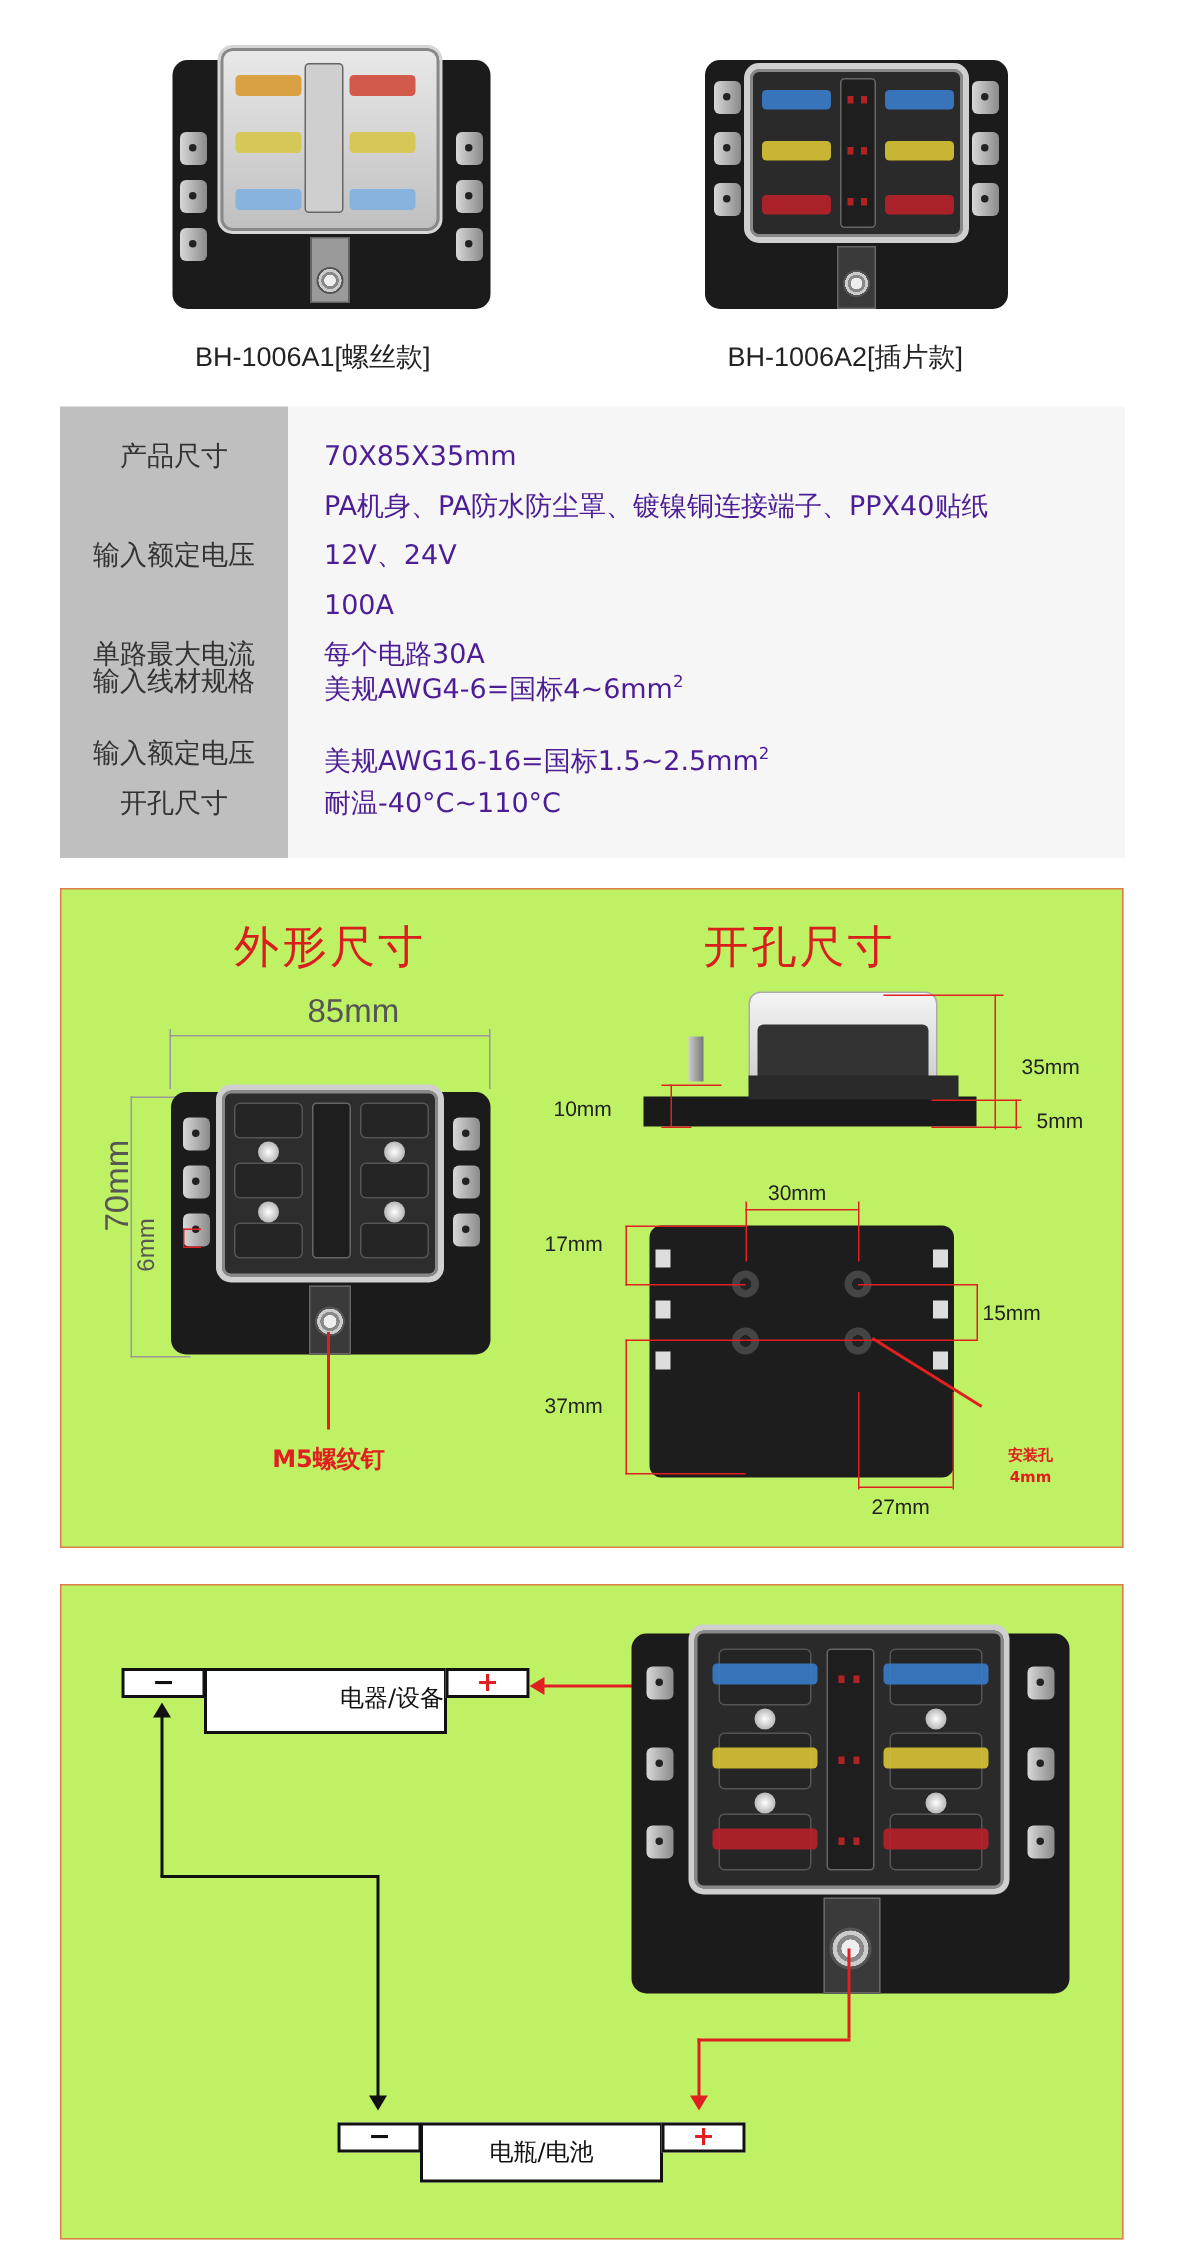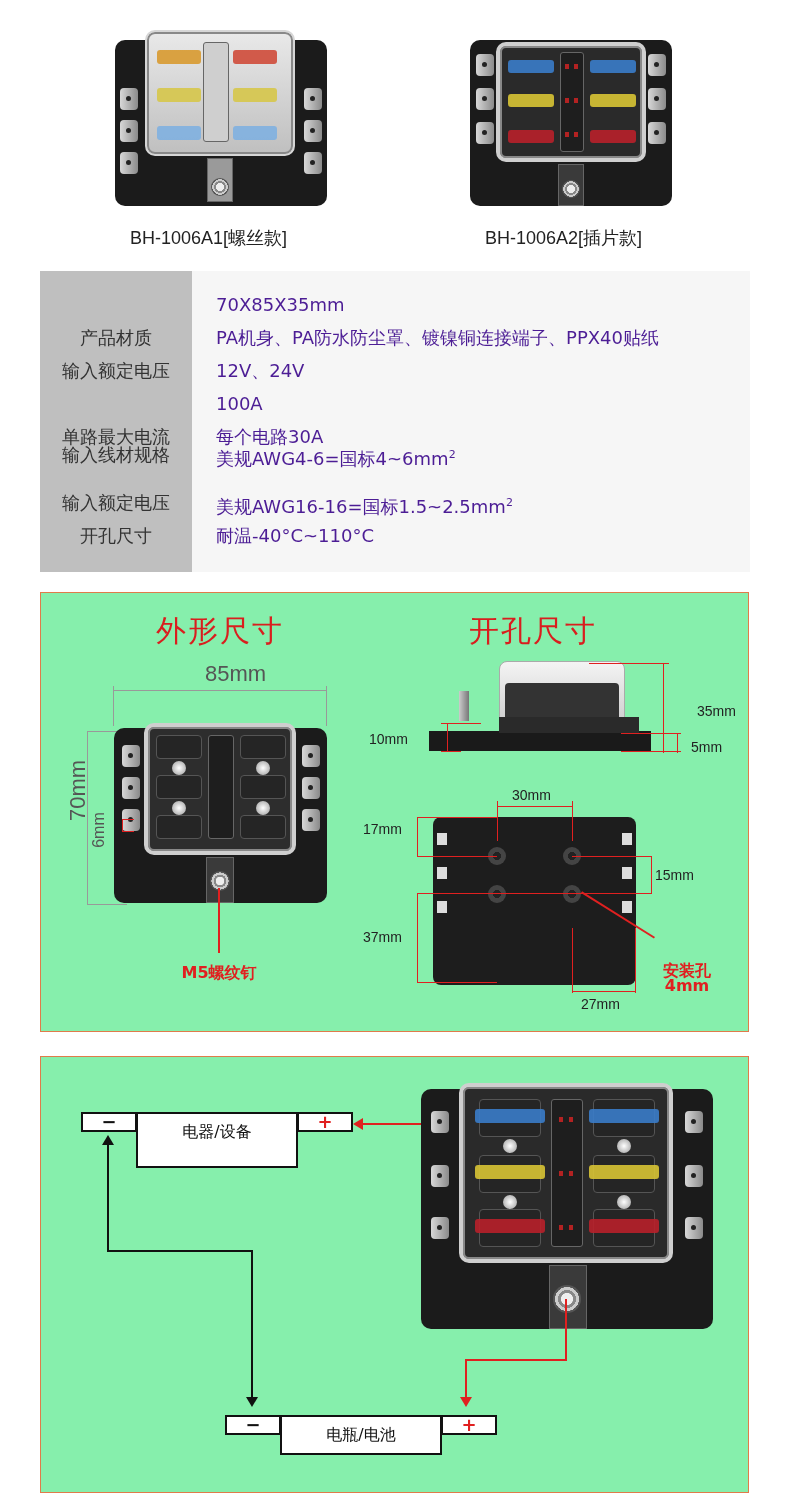--- a/index.html
+++ b/index.html
@@ -24,21 +24,21 @@
 
   
   .spec { position: absolute; left: 40px; top: 271px; width: 710px; height: 301px; background: #f6f6f6; }
   .spec .lab-col { position: absolute; left: 0; top: 0; width: 152px; height: 301px; background: #bfbfbf; }
   .spec .row { position: absolute; left: 0; width: 710px; height: 33px; font-size: 18px; line-height: 33px; }
   .spec .row .k { position: absolute; left: 0; width: 152px; text-align: center; color: #333; }
   .spec .row .v { position: absolute; left: 176px; color: #4c1d95; white-space: nowrap; }
   sup { font-size: 11px; }
 
   
-  .panel { position: absolute; border: 1.5px solid #e07b4a; background: #86efac; }
+  .panel { position: absolute; border: 1.5px solid #e07b4a; background: #bef264; }
   .red-title { position: absolute; font-size: 30px; color: #d91e1e; letter-spacing: 2px; }
   .dim { position: absolute; font-size: 14px; color: #222; font-family: "Liberation Sans", sans-serif; white-space: nowrap; }
   .dim-grey { position: absolute; font-size: 22px; color: #555; font-family: "Liberation Sans", sans-serif; }
   .rline { position: absolute; background: #e02020; }
   .gline { position: absolute; background: #999; }
   .kline { position: absolute; background: #111; }
   .red-label { position: absolute; color: #e02020; font-size: 16px; font-weight: bold; text-align: center; line-height: 15px; }
 
   .box { position: absolute; border: 2px solid #111; background: #fff; font-size: 16px; color: #111; text-align: center; }
   .sign { font-size: 18px; font-weight: bold; }
@@ -92,24 +92,24 @@
     <div class="fuse" style="left:90px;top:84px;width:46px;height:13px;background:#b8202a;"></div>
   </div>
   <div class="strap" style="left:88px;top:124px;width:26px;height:42px;"></div>
   <div class="bolt" style="left:92px;top:140px;width:18px;height:18px;"></div>
 </div>
 <div class="caption" style="left:485px;top:226px;">BH-1006A2[插片款]</div>
 
 <div class="spec">
   <div class="lab-col"></div>
   <div class="row" style="top:17px;">
+    <span class="k">产品尺寸</span>
     <span class="v">70X85X35mm</span>
   </div>
   <div class="row" style="top:50px;">
-    <span class="k">产品材质</span>
     <span class="v">PA机身、PA防水防尘罩、镀镍铜连接端子、PPX40贴纸</span>
   </div>
   <div class="row" style="top:83px;">
     <span class="k">输入额定电压</span>
     <span class="v">12V、24V</span>
   </div>
   <div class="row" style="top:116px;">
     <span class="v">100A</span>
   </div>
   <div class="row" style="top:149px;">
@@ -182,21 +182,21 @@
     <div class="abs" style="left:70px;top:56px;width:140px;height:16px;background:#2a2a2a;"></div>
   </div>
   <div class="rline" style="left:548px;top:70px;width:80px;height:1px;"></div>
   <div class="rline" style="left:622px;top:70px;width:1px;height:90px;"></div>
   <div class="rline" style="left:580px;top:140px;width:60px;height:1px;"></div>
   <div class="rline" style="left:636px;top:140px;width:1px;height:20px;"></div>
   <div class="rline" style="left:580px;top:158px;width:60px;height:1px;"></div>
   <div class="rline" style="left:400px;top:130px;width:40px;height:1px;"></div>
   <div class="rline" style="left:406px;top:130px;width:1px;height:28px;"></div>
   <div class="rline" style="left:400px;top:158px;width:20px;height:1px;"></div>
-  <div class="dim" style="left:640px;top:110px;margin-left:16px;">35mm</div>
+  <div class="dim" style="left:640px;top:110px;">35mm</div>
   <div class="dim" style="left:650px;top:146px;">5mm</div>
   <div class="dim" style="left:328px;top:138px;">10mm</div>
 
   <div class="abs" style="left:392px;top:224px;width:203px;height:168px;background:#1d1d1d;border-radius:8px;">
     <div class="abs" style="left:4px;top:16px;width:10px;height:12px;background:#ddd;"></div>
     <div class="abs" style="left:4px;top:50px;width:10px;height:12px;background:#ddd;"></div>
     <div class="abs" style="left:4px;top:84px;width:10px;height:12px;background:#ddd;"></div>
     <div class="abs" style="left:189px;top:16px;width:10px;height:12px;background:#ddd;"></div>
     <div class="abs" style="left:189px;top:50px;width:10px;height:12px;background:#ddd;"></div>
     <div class="abs" style="left:189px;top:84px;width:10px;height:12px;background:#ddd;"></div>
@@ -219,32 +219,32 @@
   <div class="dim" style="left:614px;top:274px;">15mm</div>
   <div class="rline" style="left:376px;top:300px;width:80px;height:1px;"></div>
   <div class="rline" style="left:376px;top:300px;width:1px;height:90px;"></div>
   <div class="rline" style="left:376px;top:389px;width:80px;height:1px;"></div>
   <div class="dim" style="left:322px;top:336px;">37mm</div>
   <div class="rline" style="left:531px;top:335px;width:1px;height:65px;"></div>
   <div class="rline" style="left:594px;top:335px;width:1px;height:65px;"></div>
   <div class="rline" style="left:531px;top:398px;width:63px;height:1px;"></div>
   <div class="dim" style="left:540px;top:403px;">27mm</div>
   <div class="rline" style="left:540px;top:300px;width:2px;height:86px;transform:rotate(-58deg);transform-origin:top left;"></div>
-  <div class="red-label" style="left:616px;top:370px;width:60px;font-size:16px;">
+  <div class="red-label" style="left:616px;top:370px;width:60px;font-size:10px;">
     <div>安装孔</div>
     <div>4mm</div>
   </div>
 </div>
 
 <div class="panel" style="left:40px;top:1056px;width:709px;height:437px;">
 
   <div class="box" style="left:40px;top:55px;width:56px;height:20px;line-height:16px;">
     <span class="sign">−</span>
   </div>
-  <div class="box" style="left:95px;top:55px;width:162px;height:56px;line-height:36px;">
+  <div class="box" style="left:95px;top:55px;width:162px;height:44px;line-height:36px;text-align:right;">
     <span>电器/设备</span>
   </div>
   <div class="box" style="left:256px;top:55px;width:56px;height:20px;line-height:16px;color:#e02020;">
     <span class="sign">+</span>
   </div>
   <div class="rline" style="left:318px;top:66px;width:72px;height:2px;"></div>
   <div class="abs" style="left:312px;top:61px;width:0;height:0;border-top:6px solid transparent;border-bottom:6px solid transparent;border-right:10px solid #e02020;"></div>
 
   <div class="kline" style="left:66px;top:86px;width:1.5px;height:108px;"></div>
   <div class="abs" style="left:61px;top:78px;width:0;height:0;border-left:6px solid transparent;border-right:6px solid transparent;border-bottom:10px solid #111;"></div>

